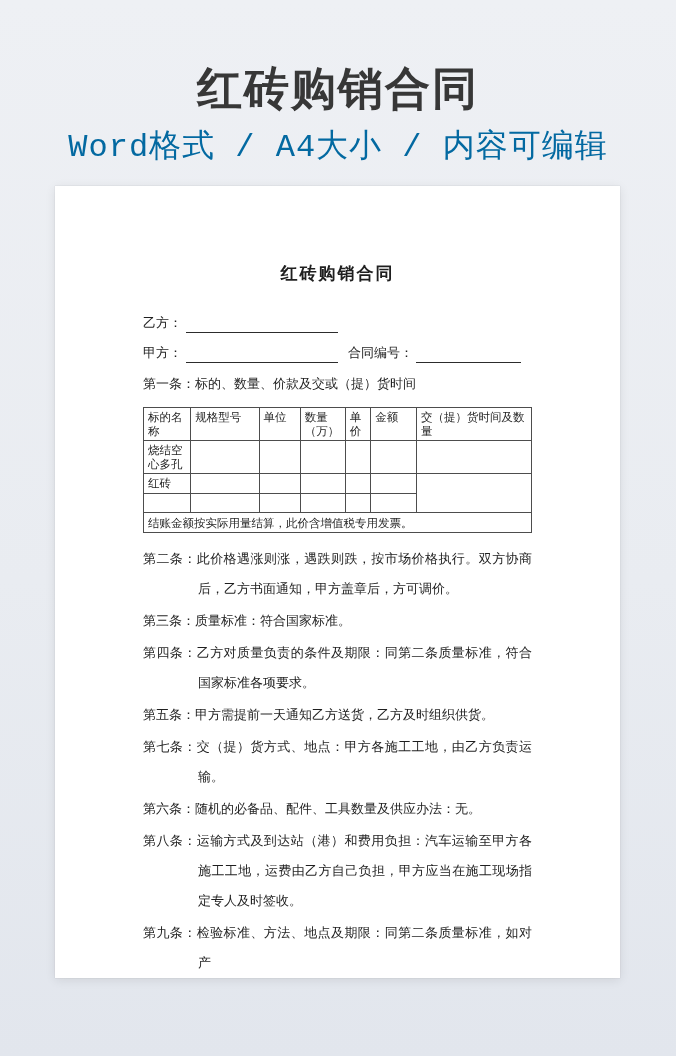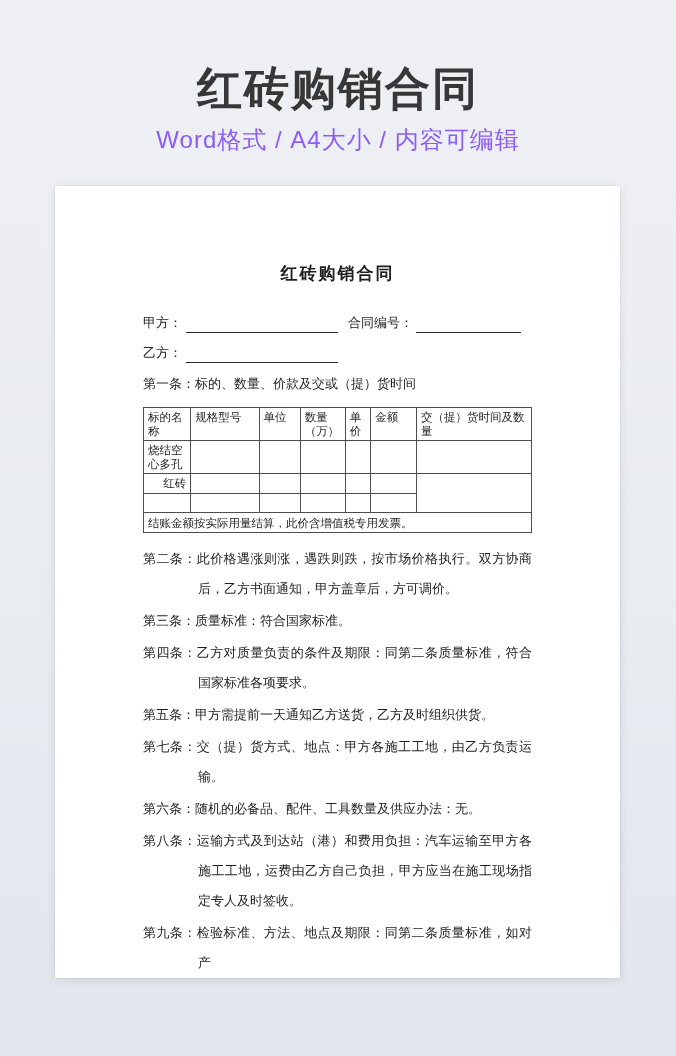--- a/index.html
+++ b/index.html
@@ -14,23 +14,24 @@
   .hero { text-align: center; padding-top: 64px; }
   .hero h1 {
     font-size: 45px;
     font-weight: bold;
     color: #373737;
     letter-spacing: 2px;
     line-height: 1.1;
   }
   .hero .sub {
     margin-top: 10px;
-    font-size: 24px;
-    color: #8b5cf6;
+    font-size: 32px;
+    color: #0369a1;
     letter-spacing: 1px;
+    font-family: Liberation Mono, monospace;
   }
   
   .paper {
     position: absolute;
     left: 55px; top: 186px;
     width: 565px; height: 792px;
     background: #ffffff;
     box-shadow: 0 0 1px rgba(0,0,0,.18), 0 2px 10px rgba(0,0,0,.09);
     padding: 76px 88px 0 88px;
     font-family: "Liberation Serif", "DejaVu Serif", serif;
@@ -87,46 +88,46 @@
   table.goods th, table.goods td {
     border: 1px solid #4d4d4d;
     font-weight: normal;
     text-align: left;
     vertical-align: top;
     padding: 2px 4px;
     overflow: hidden;
   }
   tr.t-head  th { height: 33px; }
   tr.t-row1  td { height: 30px; }
-  tr.t-row2  td { height: 20px; text-align: right; }
+  tr.t-row2  td { height: 20px; }
   tr.t-row3  td { height: 19px; }
   tr.t-note  td { height: 20px; vertical-align: middle; }
 </style>
 </head>
 <body>
 
 <div class="hero">
   <h1>红砖购销合同</h1>
   <div class="sub">Word格式 / A4大小 / 内容可编辑</div>
 </div>
 
 <div class="paper">
 
   <h2 class="doc-title">红砖购销合同</h2>
 
   <div class="fline">
+    <span>乙方：</span>
+    <span class="blank b-partya"></span>
+  </div>
+
+  <div class="fline">
     <span>甲方：</span>
     <span class="blank b-partya"></span>
     <span class="gap10">合同编号：</span>
     <span class="blank b-contract"></span>
-  </div>
-
-  <div class="fline">
-    <span>乙方：</span>
-    <span class="blank b-partya"></span>
   </div>
 
 
   <div class="clause clause-first"><span>第一条：</span><span>标的、数量、价款及交或（提）货时间</span></div>
 
   <table class="goods">
     <colgroup>
       <col style="width:12.2%">
         <col style="width:17.6%">
         <col style="width:10.6%">

